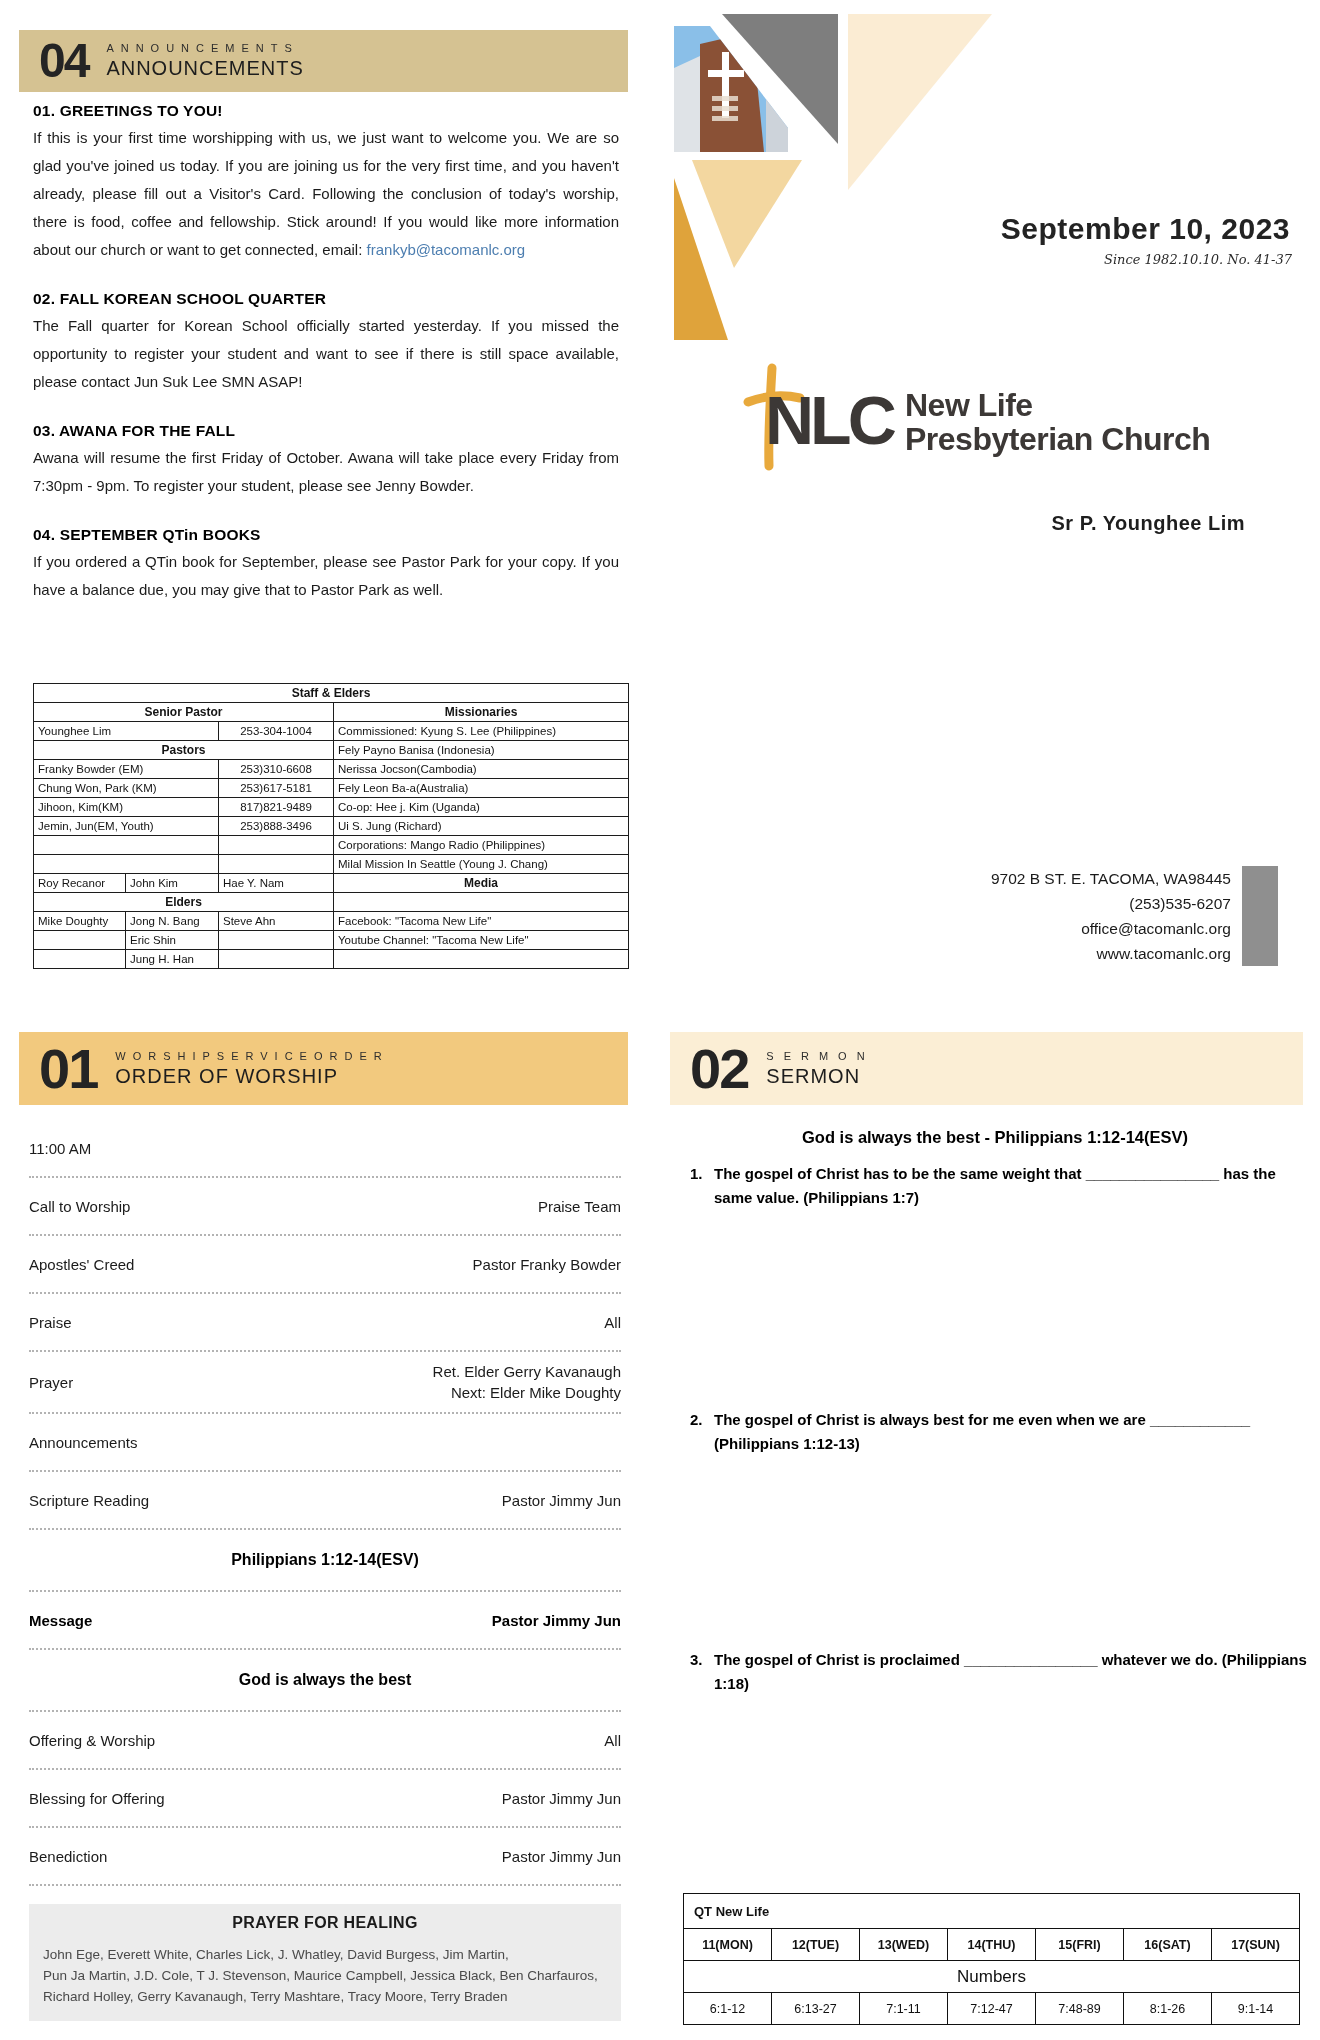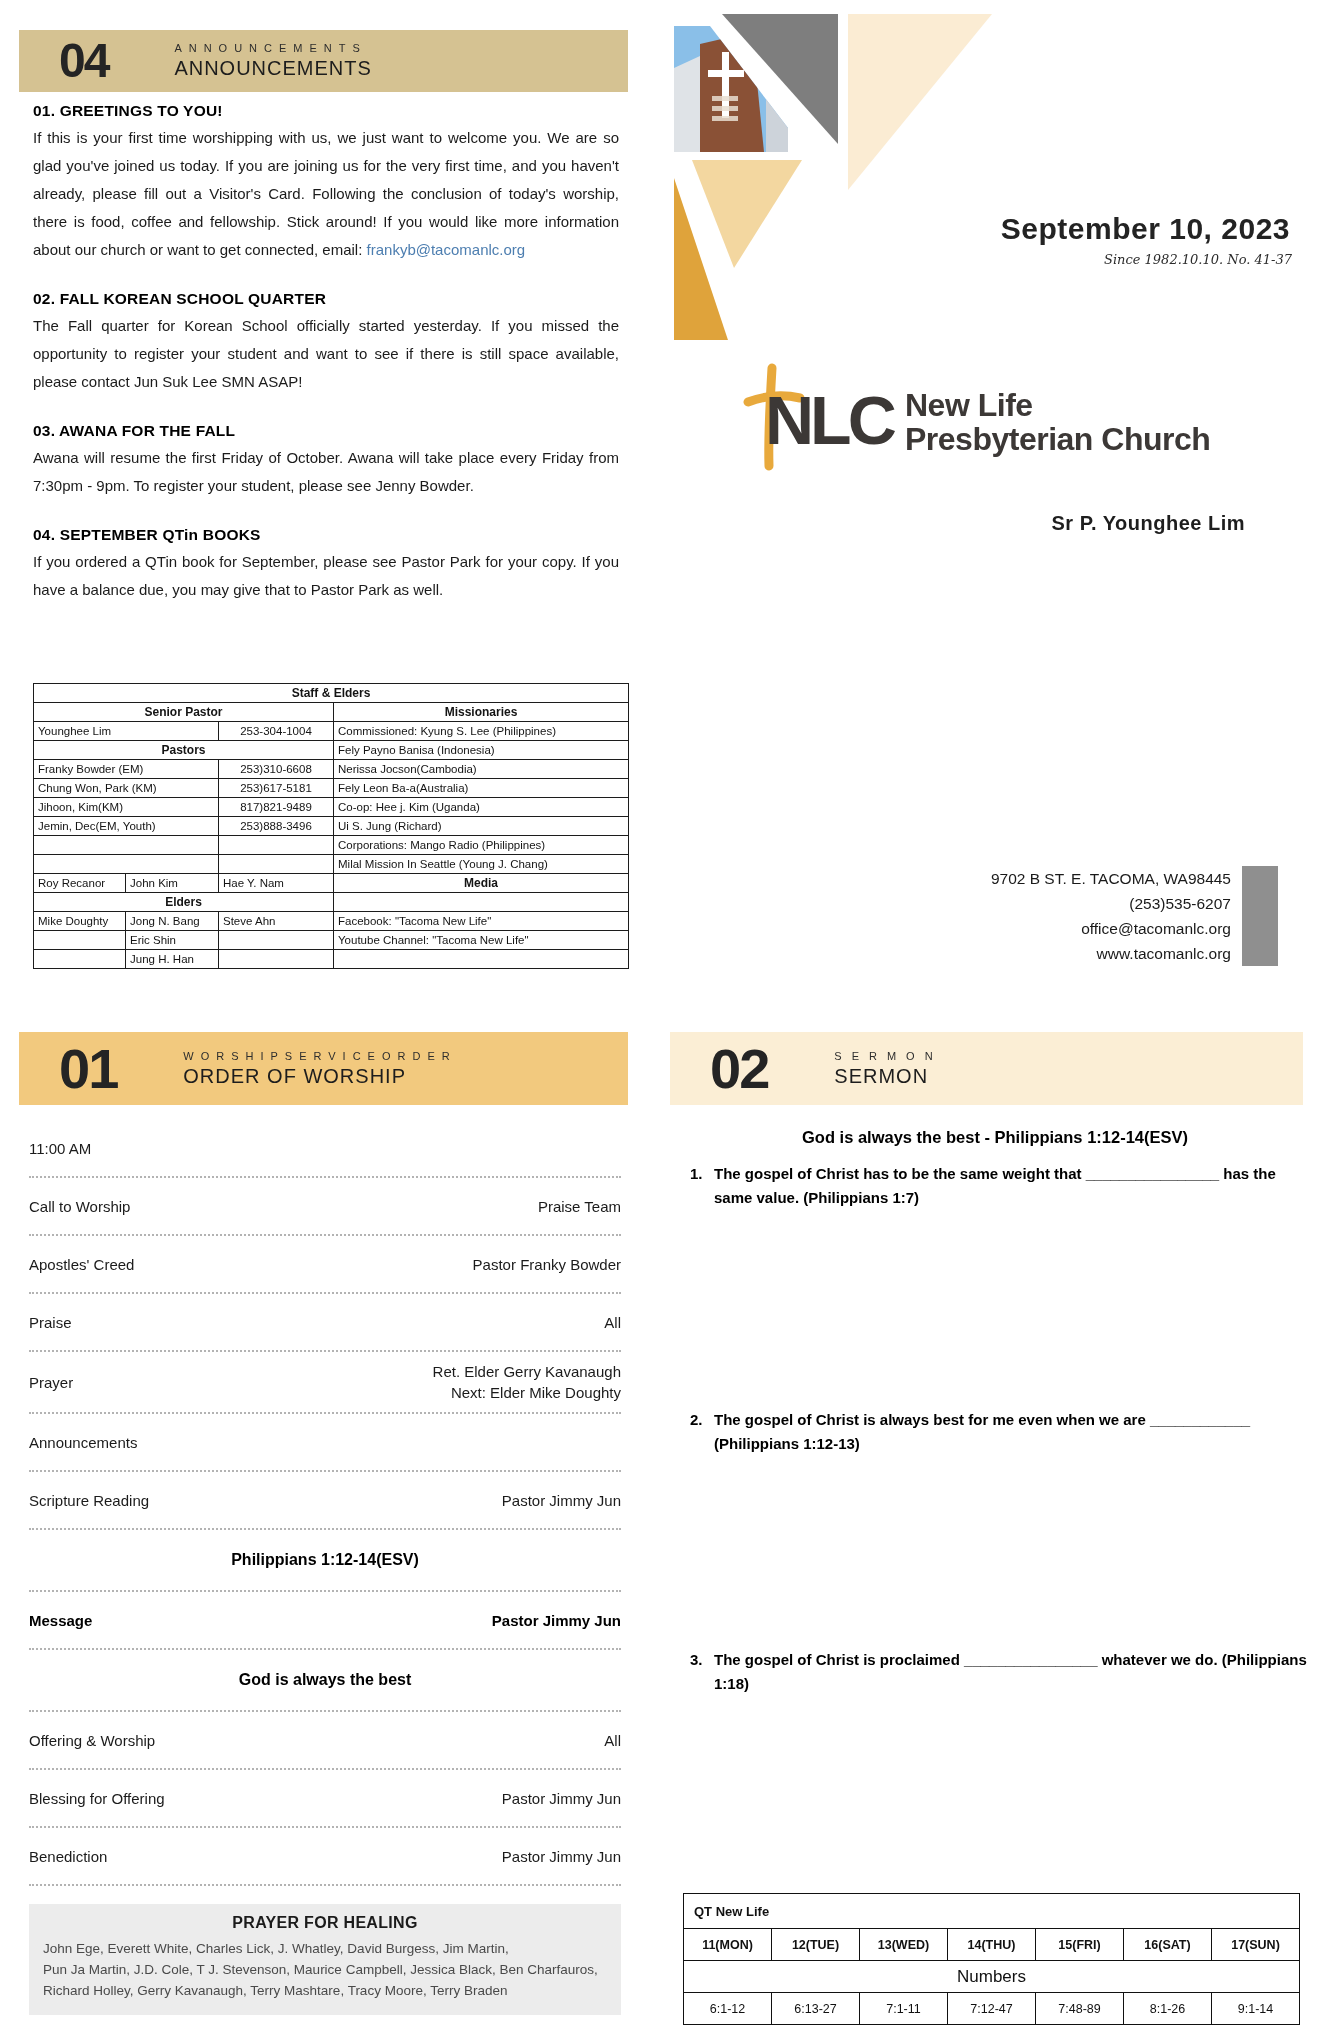--- a/index.html
+++ b/index.html
@@ -1,20 +1,20 @@
 <!DOCTYPE html>
 <html><head>
 <meta charset="utf-8">
 <style>
   html,body{margin:0;padding:0;background:#fff;}
   .page{position:relative;width:1320px;height:2040px;background:#ffffff;overflow:hidden;
         font-family:"Liberation Sans","DejaVu Sans",sans-serif;color:#161616;}
 
   
-  .band{position:absolute;display:flex;align-items:center;padding-left:40px;box-sizing:border-box;gap:48px;}
+  .band{position:absolute;display:flex;align-items:center;padding-left:20px;box-sizing:border-box;}
   .band .num{font-weight:700;color:#242424;letter-spacing:-2px;line-height:1;}
   .band .titles{margin-left:18px;display:flex;flex-direction:column;justify-content:center;}
   .band .spaced{font-size:11px;letter-spacing:7px;color:#2d2d2d;font-weight:400;}
   .band .main{font-size:20px;color:#1d1d1d;letter-spacing:1px;margin-top:3px;font-weight:400;}
   .band-announcements{left:19px;top:30px;width:609px;height:62px;background:#d5c292;}
   .band-announcements .num{font-size:48px;}
   .band-order{left:19px;top:1032px;width:609px;height:73px;background:#f2c97e;}
   .band-order .num{font-size:56px;}
   .band-sermon{left:670px;top:1032px;width:633px;height:73px;background:#fbeed5;}
   .band-sermon .num{font-size:56px;}
@@ -49,21 +49,21 @@
   
   .order-flow{position:absolute;left:29px;top:1120px;width:592px;}
   .orow{box-sizing:border-box;height:58px;border-bottom:2px dotted #b3b3b3;display:flex;
         justify-content:space-between;align-items:center;font-size:15px;color:#1b1b1b;}
   .orow.tall{height:62px;}
   .orow .val{text-align:right;}
   .orow .val2{text-align:right;line-height:21px;}
   .ocenter{justify-content:center;font-weight:700;font-size:16px;color:#000;}
   .obold{font-weight:700;color:#000;}
   .healing{box-sizing:border-box;margin-top:18px;background:#ececec;padding:10px 14px 14px 14px;}
-  .healing .ht{text-align:center;font-size:16px;font-weight:700;color:#1b1b1b;margin-bottom:6px;letter-spacing:.3px;}
+  .healing .ht{text-align:center;font-size:16px;font-weight:700;color:#1b1b1b;margin-bottom:12px;letter-spacing:.3px;}
   .healing .hn{font-size:13.5px;line-height:21px;color:#4a4a4a;}
 
   
   .sermon-title{position:absolute;left:690px;top:1128px;width:610px;text-align:center;
                 font-size:16.5px;font-weight:700;color:#000;}
   .spoint{position:absolute;left:690px;width:618px;display:flex;font-weight:700;font-size:15px;
           line-height:24px;color:#000;}
   .spoint .n{width:24px;flex:none;}
   .sp1{top:1162px;} .sp2{top:1408px;} .sp3{top:1648px;}
 
@@ -139,21 +139,21 @@
       <td colspan="2">Chung Won, Park (KM)</td>
       <td class="ph">253)617-5181</td>
       <td>Fely Leon Ba-a(Australia)</td>
     </tr>
     <tr>
       <td colspan="2">Jihoon, Kim(KM)</td>
       <td class="ph">817)821-9489</td>
       <td>Co-op: Hee j. Kim (Uganda)</td>
     </tr>
     <tr>
-      <td colspan="2">Jemin, Dec(EM, Youth)</td>
+      <td colspan="2">Jemin, Jun(EM, Youth)</td>
       <td class="ph">253)888-3496</td>
       <td>Ui S. Jung (Richard)</td>
     </tr>
     <tr>
       <td colspan="2"></td>
       <td></td>
       <td>Corporations: Mango Radio (Philippines)</td>
     </tr>
     <tr>
       <td colspan="2"></td>

